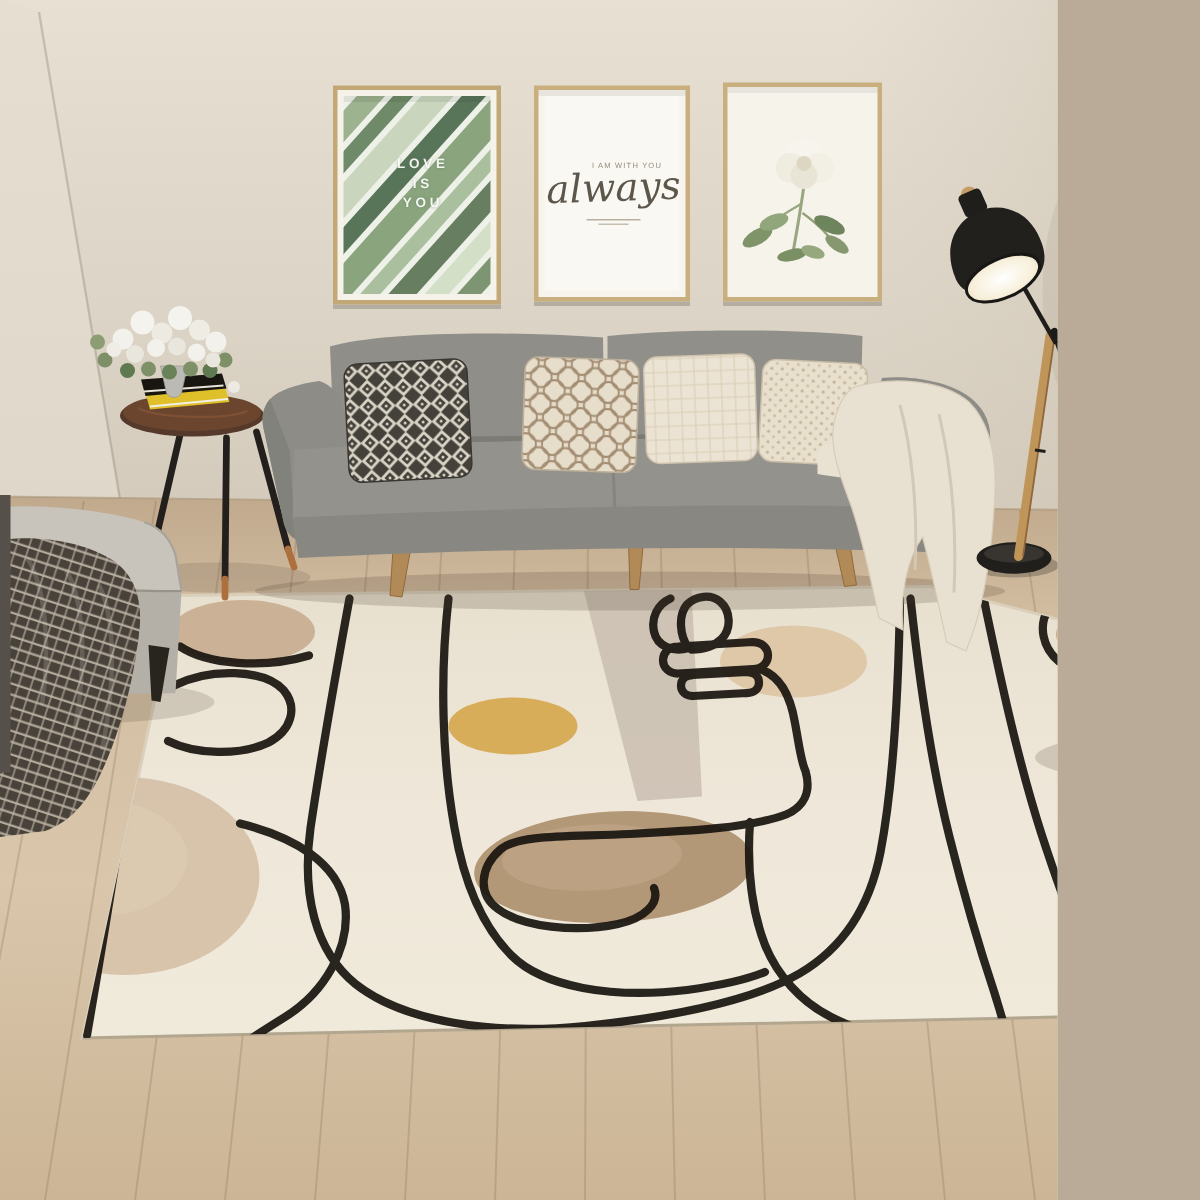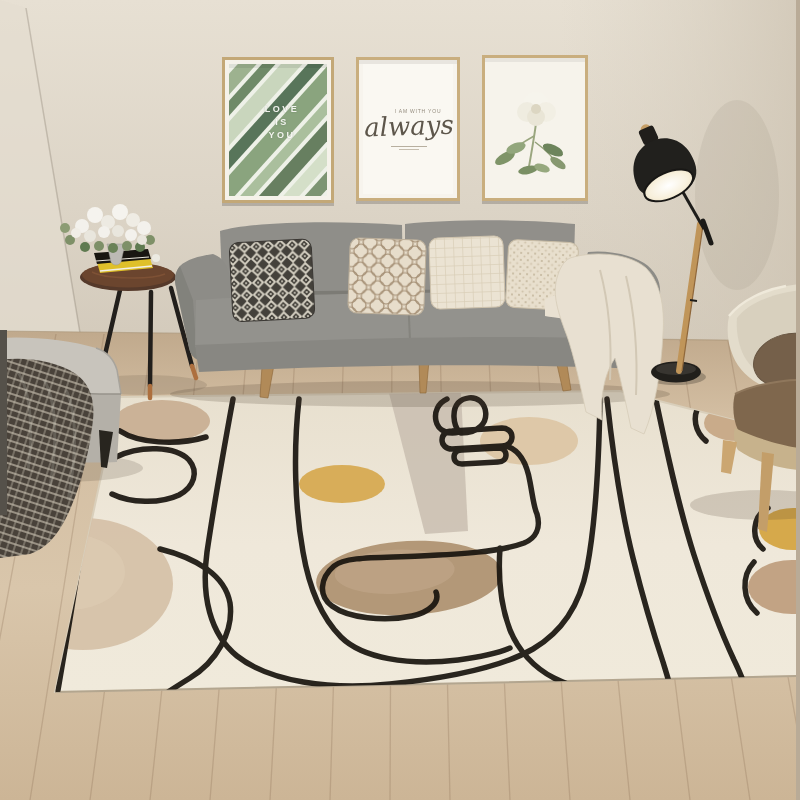--- a/index.html
+++ b/index.html
@@ -1,16 +1,16 @@
 <!DOCTYPE html>
 <html><head>
 <meta charset="utf-8">
 <style>
   html,body{margin:0;padding:0;background:#b9ab97;font-family:"Liberation Sans",sans-serif;}
-  .scene{position:relative;width:796px;height:800px;overflow:hidden;background:#ded6c8;}
+  .scene{position:relative;width:705px;height:800px;overflow:hidden;background:#ded6c8;}
   .scene svg{position:absolute;left:0;top:0;}
   .overlay{position:absolute;z-index:5;pointer-events:none;}
   .txt-love{left:251px;top:103px;width:62px;text-align:center;font-size:9px;line-height:13px;
     letter-spacing:2.5px;color:rgba(253,253,250,.92);font-weight:bold;text-shadow:0 0 2px rgba(90,110,85,.5);}
   .txt-caption{left:392px;top:108px;width:52px;text-align:center;font-size:5px;letter-spacing:.8px;color:#948c7e;}
   .txt-always{left:363px;top:111px;width:92px;text-align:center;font-family:"DejaVu Serif",serif;
     font-style:italic;font-size:26px;color:#5d564b;transform:rotate(-2deg);}
   .txt-subbar{left:391px;top:146px;width:36px;height:1px;background:#b7af9f;}
   .txt-subbar2{left:399px;top:149px;width:20px;height:1px;background:#c5bdae;}
 </style>

